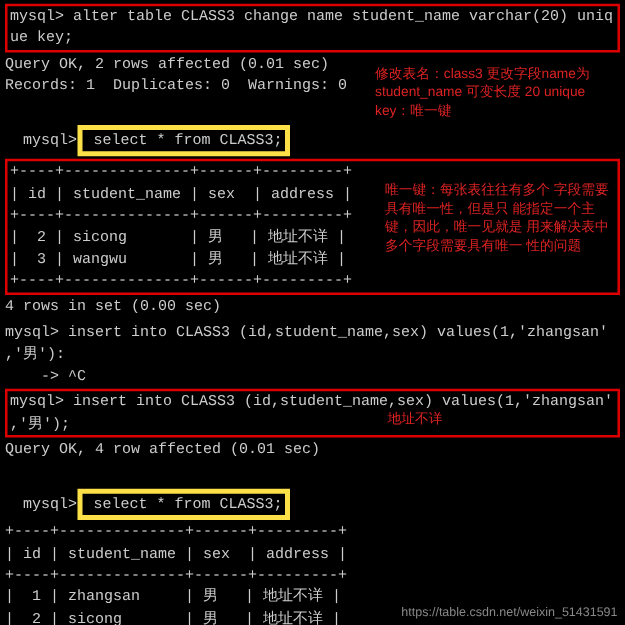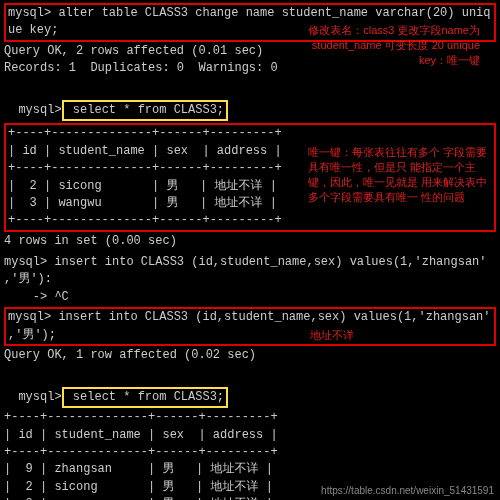--- a/index.html
+++ b/index.html
@@ -10,21 +10,21 @@
     color: #ccc;
     width: 500px;
     height: 500px;
     overflow: hidden;
     position: relative;
     line-height: 1.45;
     padding: 2px 4px;
   }
   .line { white-space: pre; }
   .redbox {
-    border: 2px solid #fde047;
+    border: 4px solid #fde047;
     display: inline-block;
     padding: 0 2px;
     margin: 1px 0;
   }
   .redbox-wide {
     border: 2px solid #d00;
     padding: 0 2px;
     margin: 1px 0;
   }
   .annot {
@@ -73,35 +73,35 @@
 <div class="gap"></div>
 
 <div class="line"><span>mysql&gt;</span><span> insert into CLASS3 (id,student_name,sex) values(1,'zhangsan'
 ,'男'):</span></div>
 <div class="line">    -&gt; ^C</div>
 
 <div class="redbox-wide">
   <span class="line">mysql&gt;</span><span class="line"> insert into CLASS3 (id,student_name,sex) values(1,'zhangsan'
 ,'男');</span>
 </div>
-<div class="line">Query OK, 1 row affected (0.02 sec)</div>
+<div class="line">Query OK, 4 row affected (0.01 sec)</div>
 <div class="gap"></div>
 
 <div class="line">
   <span>mysql&gt;</span><span class="redbox"> select * from CLASS3;</span>
 </div>
 
 <div class="tbl">+----+--------------+------+---------+</div>
 <div class="tbl">| id | student_name | sex  | address |</div>
 <div class="tbl">+----+--------------+------+---------+</div>
-<div class="tbl">|  9 | zhangsan     | 男   | 地址不详 |</div>
+<div class="tbl">|  1 | zhangsan     | 男   | 地址不详 |</div>
 <div class="tbl">|  2 | sicong       | 男   | 地址不详 |</div>
 <div class="tbl">|  3 | wangwu       | 男   | 地址不详 |</div>
 
-<div class="annot" style="top:23px; left:300px;text-align:right;">修改表名：class3 更改字段name为
+<div class="annot" style="top:52px; left:300px;">修改表名：class3 更改字段name为
 student_name 可变长度 20 unique
 key：唯一键</div>
 <div class="annot" style="top:145px; left:308px;">唯一键：每张表往往有多个
 字段需要具有唯一性，但是只
 能指定一个主键，因此，唯一见就是
 用来解决表中多个字段需要具有唯一
 性的问题</div>
 <div class="annot" style="top:328px; left:310px; width:100px;">地址不详</div>
 
 <div class="watermark">https://table.csdn.net/weixin_51431591</div>

